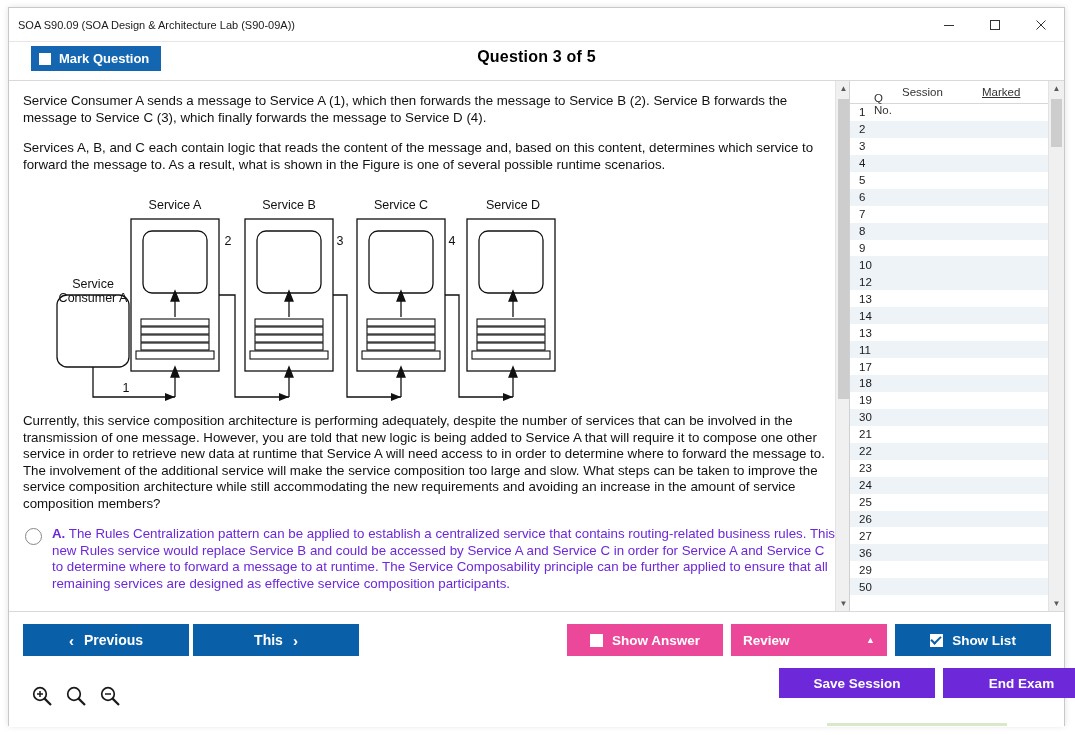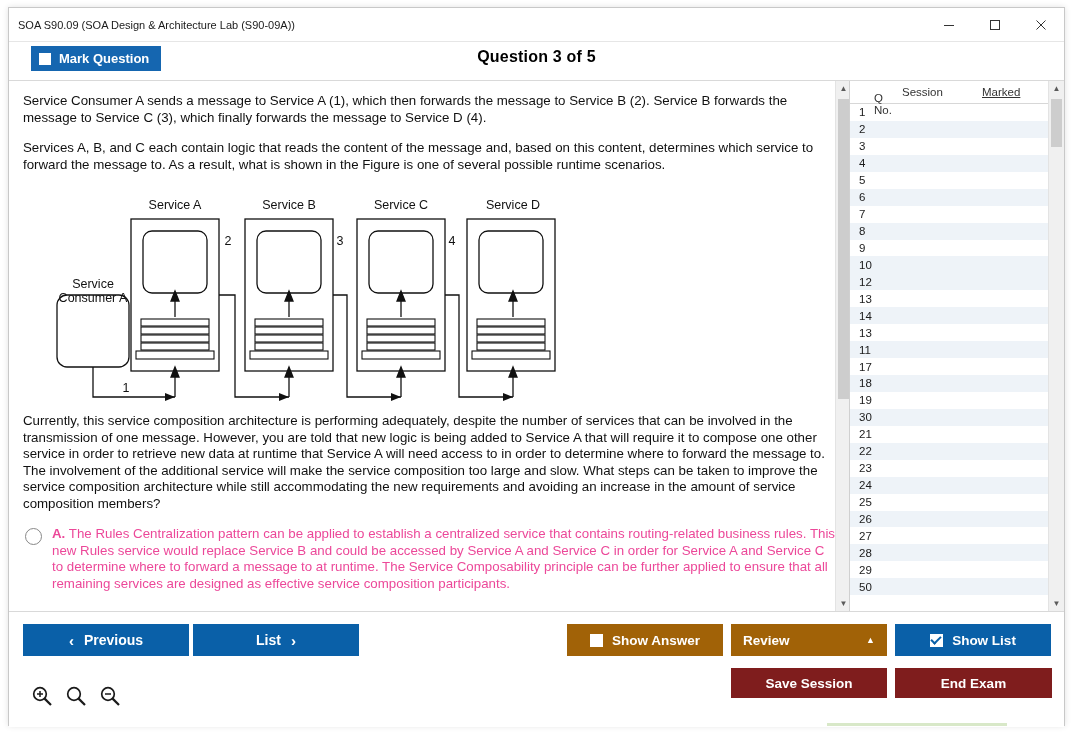--- a/index.html
+++ b/index.html
@@ -148,21 +148,21 @@
     border: 1px solid #888;
     border-radius: 50%;
     background: #fff;
     flex: 0 0 auto;
     margin: 2px 10px 0 2px;
     cursor: pointer;
   }
   .option-text {
     font-size: 13.3px;
     line-height: 16.5px;
-    color: #ec4899;
+    color: #6d28d9;
   }
   .option-text b { font-weight: bold; }
 
   
   .q-scroll {
     position: absolute;
     right: 0px;
     top: 0;
     width: 15px;
     height: 530px;
@@ -259,22 +259,22 @@
     display: flex;
     align-items: center;
     justify-content: center;
     color: #ffffff;
     font-size: 13.5px;
     font-weight: bold;
     cursor: pointer;
     box-sizing: border-box;
   }
   .btn.blue { background: #0a60a8; }
-  .btn.navy { background: #7f1d1d; }
-  .btn.orange { background: #a16207; }
+  .btn.navy { background: #6d28d9; margin-left: 48px; }
+  .btn.orange { background: #ec4899; }
   .btn.nav { font-size: 14px; }
   .btn .chev { font-size: 15px; font-weight: bold; }
   .cbox {
     width: 13px;
     height: 13px;
     background: #ffffff;
     display: inline-block;
     margin-right: 9px;
   }
   .cbox.checked {
@@ -604,21 +604,21 @@
               <div class="c1">26</div>
               <div class="c2"></div>
               <div class="c3"></div>
             </div>
             <div class="lrow">
               <div class="c1">27</div>
               <div class="c2"></div>
               <div class="c3"></div>
             </div>
             <div class="lrow alt">
-              <div class="c1">28</div>
+              <div class="c1">36</div>
               <div class="c2"></div>
               <div class="c3"></div>
             </div>
             <div class="lrow">
               <div class="c1">29</div>
               <div class="c2"></div>
               <div class="c3"></div>
             </div>
             <div class="lrow alt">
               <div class="c1">50</div>
@@ -635,21 +635,21 @@
     </div>
 
     <div class="footer">
 
       <div class="btn blue nav" style="left:14px; top:12px; width:166px; height:32px;">
         <span class="chev" style="margin-right:10px;">‹</span>
         <span>Previous</span>
       </div>
 
       <div class="btn blue nav" style="left:184px; top:12px; width:166px; height:32px;">
-        <span>List</span>
+        <span>This</span>
         <span class="chev" style="margin-left:10px;">›</span>
       </div>
 
       <div class="btn orange" style="left:558px; top:12px; width:156px; height:32px;">
         <span class="cbox"></span>
         <span>Show Answer</span>
       </div>
 
       <div class="btn orange" style="left:722px; top:12px; width:156px; height:32px; justify-content:space-between; padding:12px 12px;">
         <span>Review</span>

